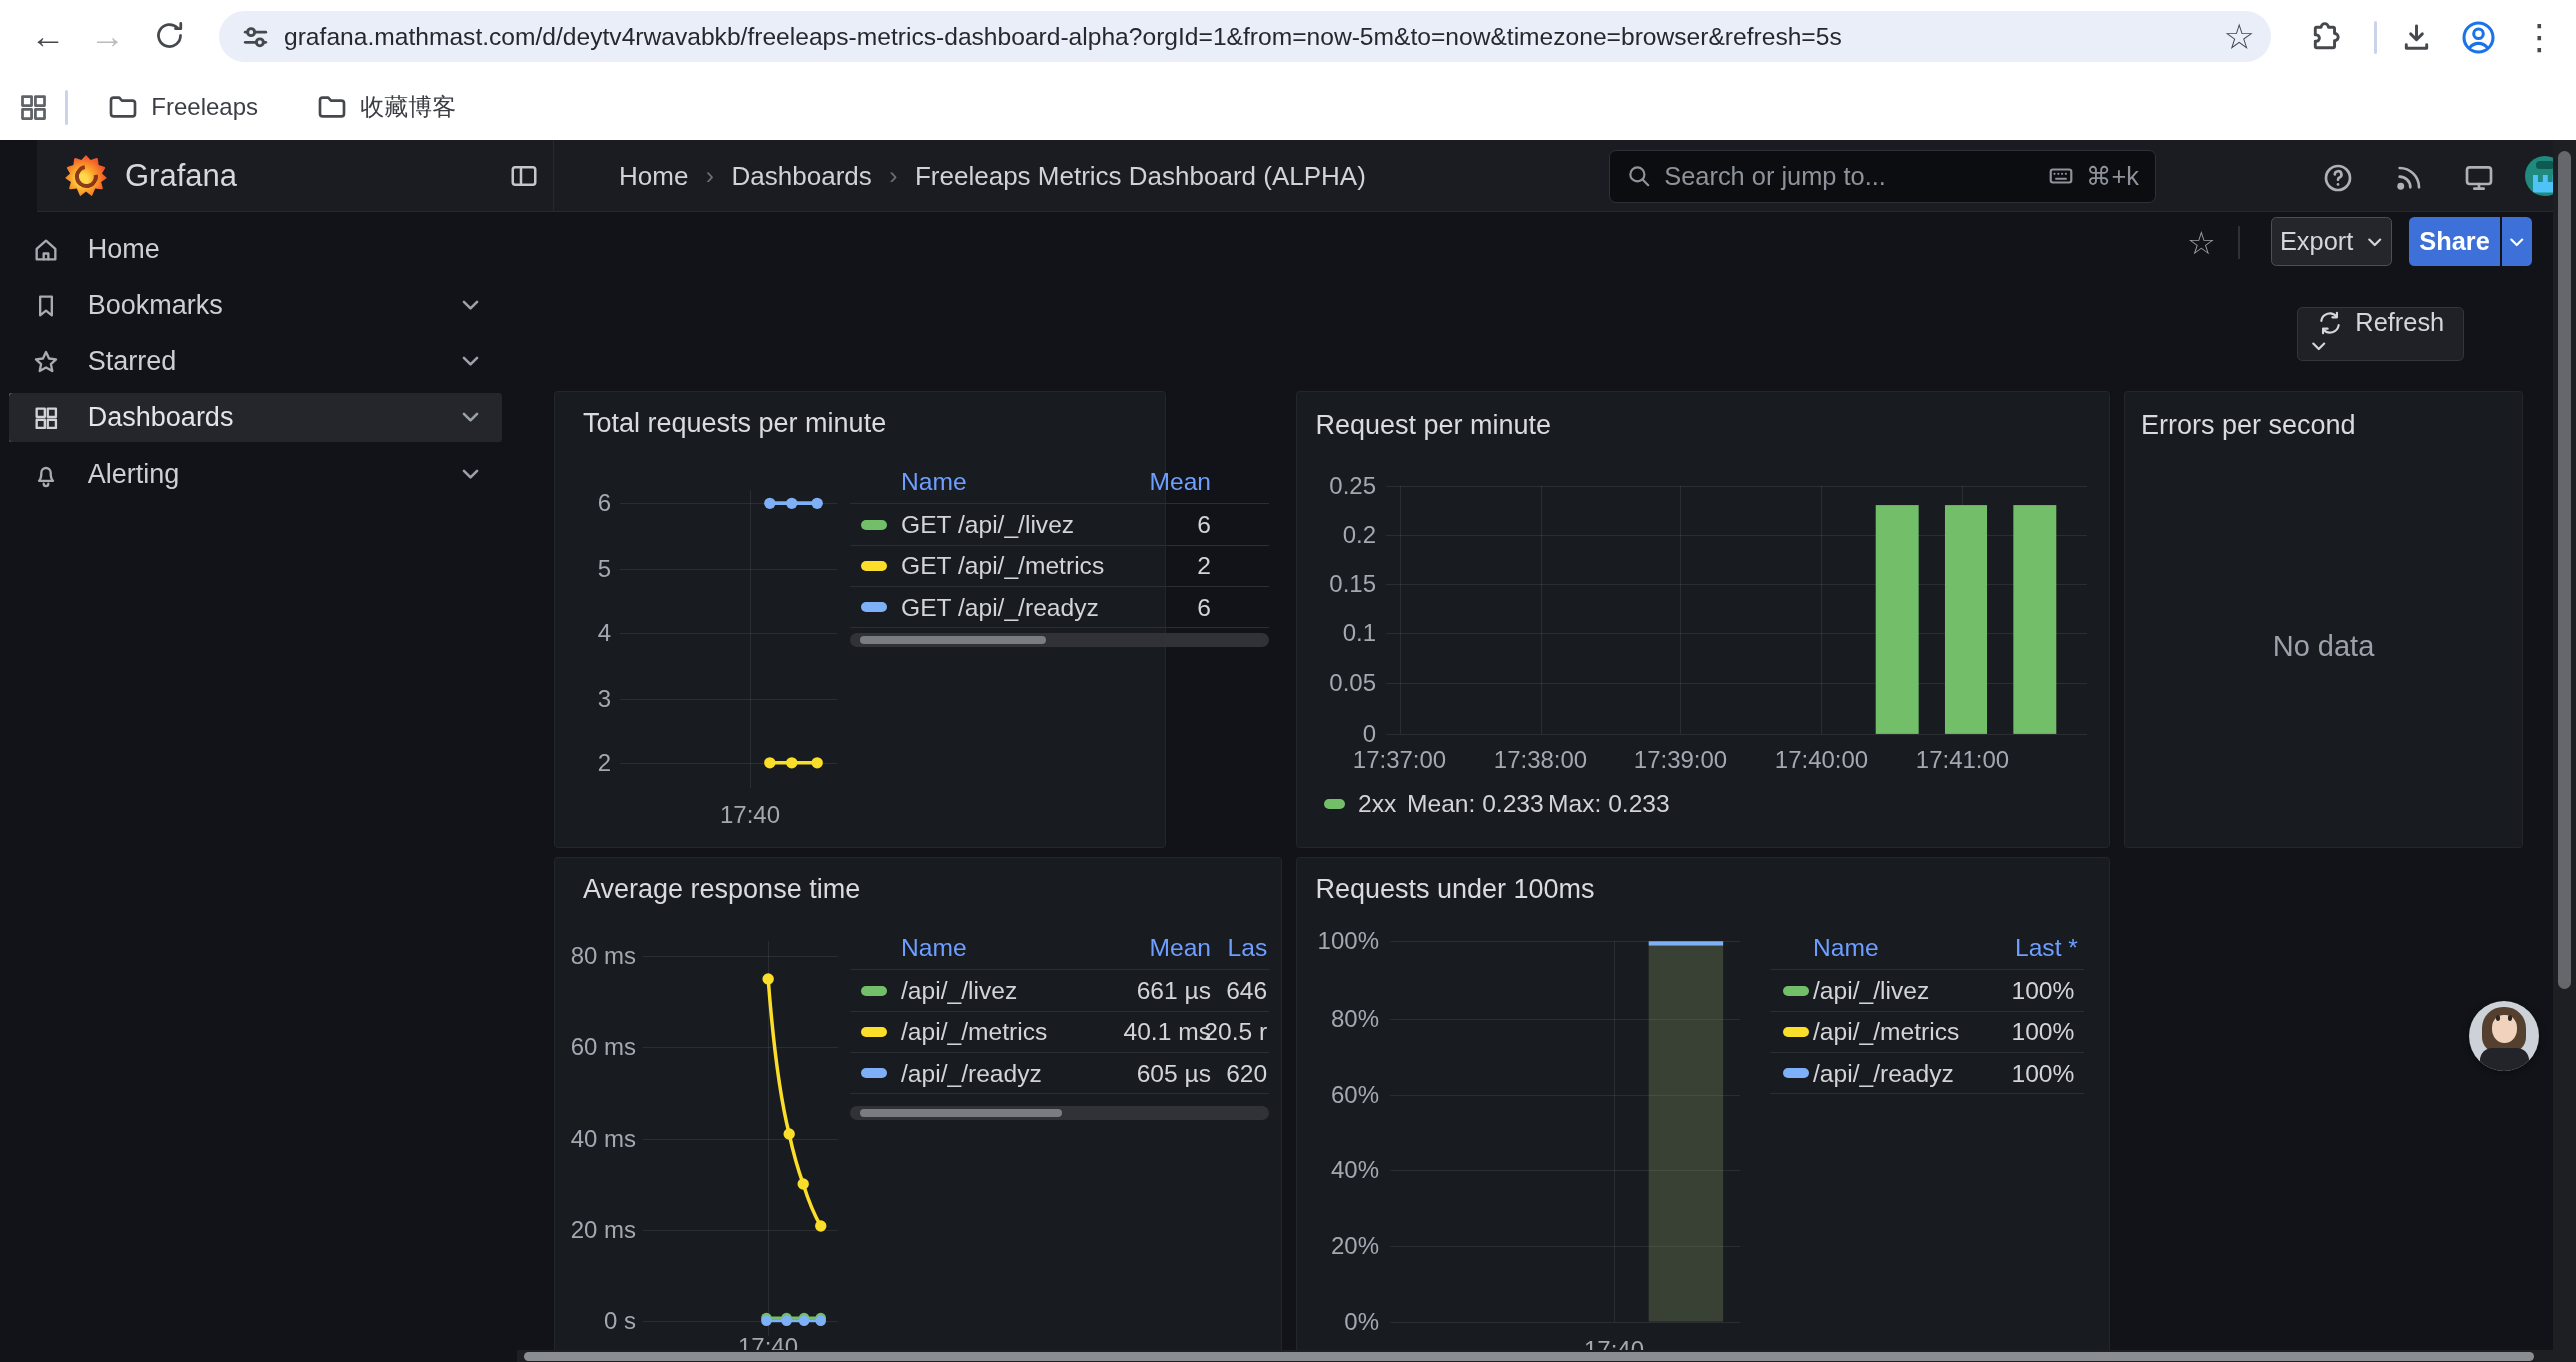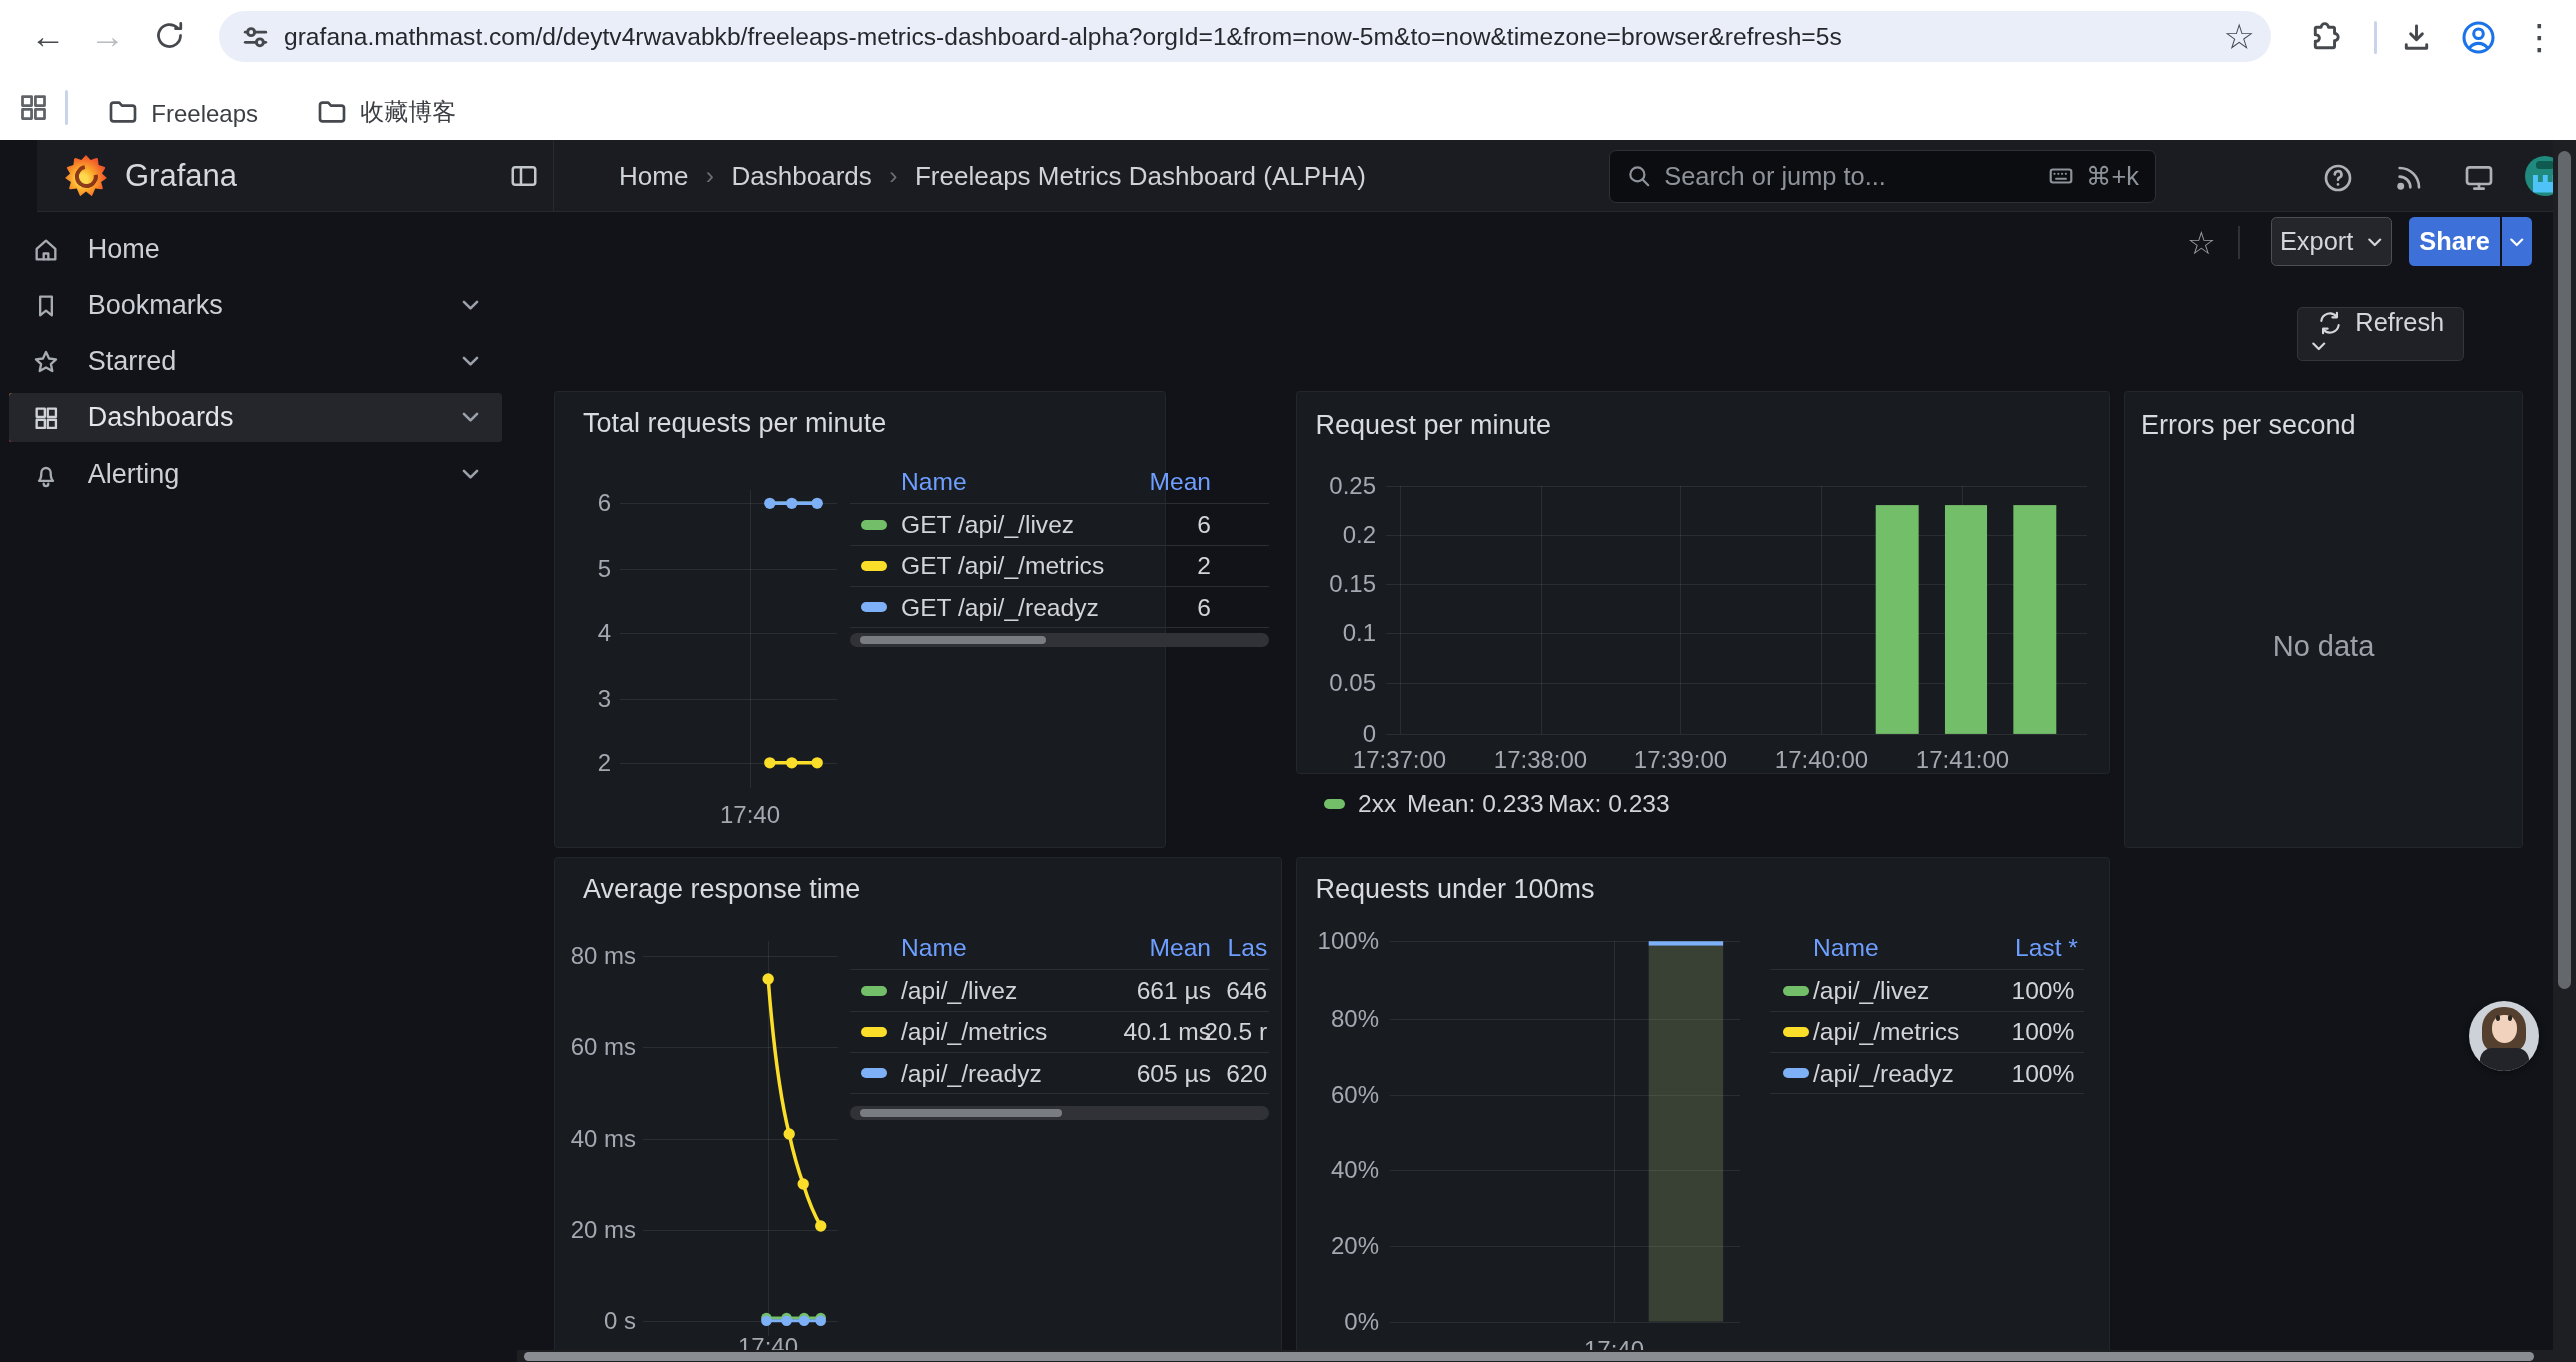--- a/index.html
+++ b/index.html
@@ -9,21 +9,21 @@
 
   
   .toolbar { position:absolute; left:0; top:0; width:2576px; height:74px; background:#ffffff; }
   .navbtn { position:absolute; top:12.3px; width:47px; height:47px; display:flex; align-items:center; justify-content:center;
             font-size:35px; color:#45484d; border-radius:50%; }
   .omnibox { position:absolute; left:219px; top:11.4px; width:2052px; height:51px; background:#e9eef9; border-radius:25.4px; }
   .url-text { position:absolute; left:65px; top:0; height:51px; line-height:51px; font-size:24.6px; color:#26282d; white-space:nowrap; }
   .sicon { fill:none; stroke:currentColor; stroke-width:2; stroke-linecap:round; stroke-linejoin:round; }
   .chrome-icon { position:absolute; top:17.5px; width:39px; height:39px; display:flex; align-items:center; justify-content:center; color:#45484d; }
   .bookmarks { position:absolute; left:0; top:74px; width:2576px; height:67px; background:#ffffff; }
-  .bm-chip { position:absolute; top:12.3px; height:42px; display:flex; align-items:flex-end; gap:12.3px; color:#3b3e43; font-size:24px; }
+  .bm-chip { position:absolute; top:12.3px; height:42px; display:flex; align-items:center; gap:12.3px; color:#3b3e43; font-size:24px; }
   .vdiv-light { position:absolute; width:2.6px; background:#c9d4ea; border-radius:1.8px; }
 
   
   .grafana { position:absolute; left:0; top:140px; width:2576px; height:1222px; background:#111318; color:#ccd0d6; }
   .gf-header { position:absolute; left:0; top:0; width:2576px; height:72px; background:#1a1c21; border-bottom:0.9px solid #26292e;margin-left:37px; }
   .gf-header-left { position:absolute; left:0; top:0; width:517px; height:72px; border-right:0.9px solid #26292e; }
   .gf-logo { position:absolute; left:28px; top:15px; width:42px; height:42px; }
   .flame { position:absolute; inset:0; border-radius:50%;
            background:radial-gradient(circle at 42% 58%, #ffd94d 0 14%, #fba62a 34%, #f2582a 66%, #e33b2e 100%);
            clip-path:polygon(50% 0,61% 12%,78% 6%,80% 24%,97% 29%,88% 44%,100% 55%,86% 64%,91% 82%,72% 80%,64% 98%,50% 87%,36% 98%,28% 80%,9% 82%,14% 64%,0 55%,12% 44%,3% 29%,20% 24%,22% 6%,39% 12%); }
@@ -359,21 +359,21 @@
         <div class="pill pill-b" style="left:11.4px;top:210px;"></div>
         <div class="lg-txt" style="left:51px;top:202px;">GET /api/_/readyz</div>
         <div class="lg-txt" style="right:58px;top:202px;">6</div>
         <div class="lg-sep" style="left:0;right:0;top:235px;"></div>
         <div class="sb-track" style="left:0;right:0;top:241px;height:14px;">
           <div class="sb-thumb" style="left:9.6px;top:2.6px;width:186px;height:8.8px;"></div>
         </div>
       </div>
     </div>
 
-    <div class="panel" style="left:1296px;top:251px;width:814px;height:383px;padding-left:31px;">
+    <div class="panel" style="left:1296px;top:251px;width:814px;height:457px;padding-left:31px;">
       <div class="ptitle" style="left:18.4px;top:17.5px;">Request per minute</div>
       <div class="ytick" style="left:7px;top:80px;width:72px;">0.25</div>
       <div class="ytick" style="left:7px;top:129px;width:72px;">0.2</div>
       <div class="ytick" style="left:7px;top:178px;width:72px;">0.15</div>
       <div class="ytick" style="left:7px;top:227px;width:72px;">0.1</div>
       <div class="ytick" style="left:7px;top:277px;width:72px;">0.05</div>
       <div class="ytick" style="left:7px;top:328px;width:72px;">0</div>
       <div class="hgrid" style="left:89px;top:94px;width:701px;"></div>
       <div class="hgrid" style="left:89px;top:143px;width:701px;"></div>
       <div class="hgrid" style="left:89px;top:192px;width:701px;"></div>

